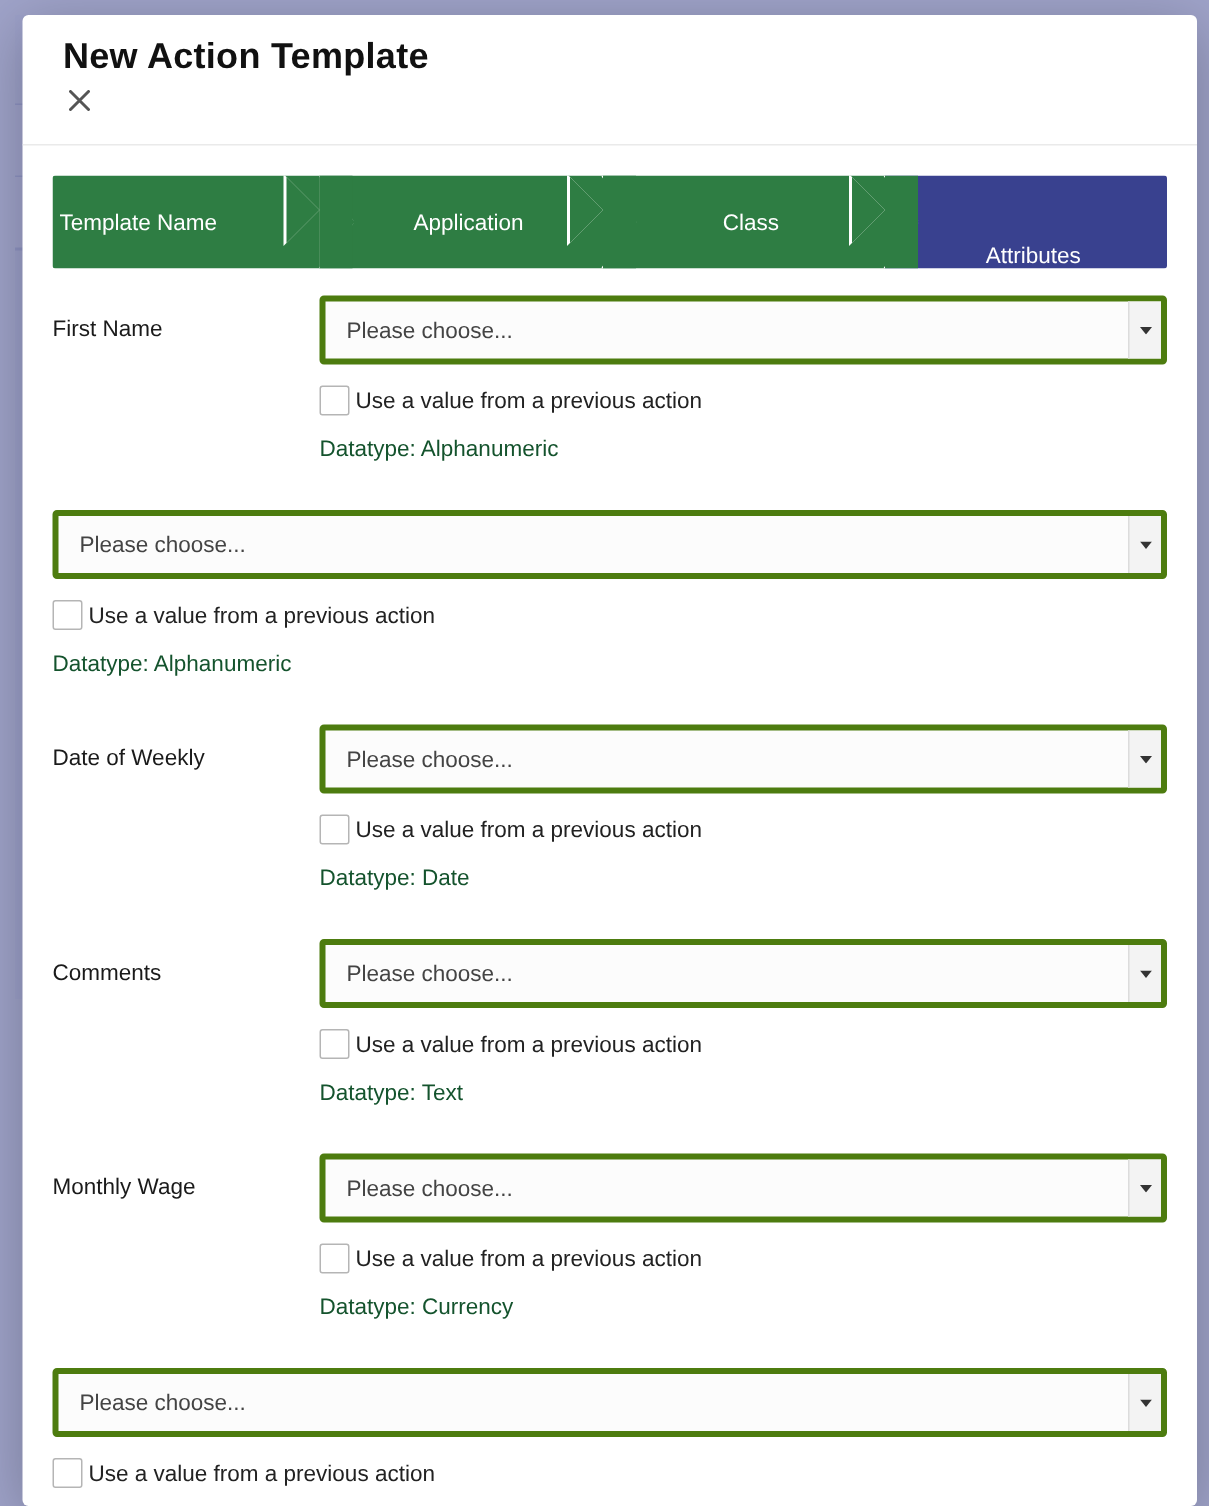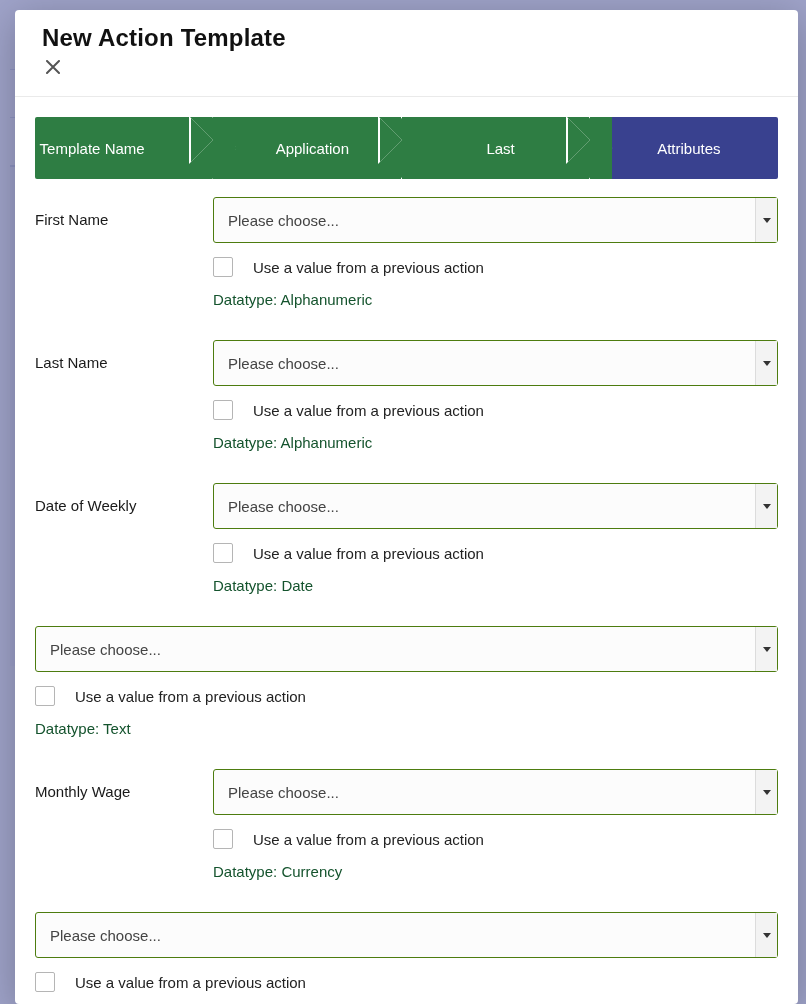--- a/index.html
+++ b/index.html
@@ -61,21 +61,21 @@
     border-radius: 2px;
     margin-bottom: 18px;
   }
   .step {
     flex: 1 1 0;
     position: relative;
     display: flex; align-items: center; justify-content: center;
     color: #fff; font-size: 15px;
   }
   .step.done { background: #2e7d43; }
-  .step.active { background: #39418f; }
+  .step.active { background: #39418f; align-items: flex-end; }
   .step:not(:first-child)::before {
     content: "";
     position: absolute;
     left: -1px; top: 0; bottom: 0;
     width: 24px;
     background: #fff;
     clip-path: polygon(0 0, 100% 50%, 0 100%, 10% 100%, 100% 50%, 10% 0);
   }
   .step:not(:first-child)::after {
     content: "";
@@ -122,21 +122,21 @@
     width: 178px;
     font-size: 15px;
     color: #1a1a1a;
     padding-top: 14px;
     flex-shrink: 0;
   }
   .form-field { flex: 1; }
 
   .select-wrap {
     position: relative;
-    border: 1px solid #4d7c0f;
+    border: 4px solid #4d7c0f;
     border-radius: 3px;
     height: 46px;
     background: #fcfcfc;
     display: flex; align-items: center;
   }
   .select-text {
     flex: 1;
     padding: 0 14px;
     color: #444;
     font-size: 15px;
@@ -146,21 +146,21 @@
     height: 100%;
     border-left: 1px solid #dcdcdc;
     background: #f3f3f3;
     display: flex; align-items: center; justify-content: center;
   }
   .select-caret svg { width: 8px; height: 5px; }
 
   .checkbox-row {
     display: flex; align-items: center;
     margin-top: 14px;
-    gap: 20px;
+    gap: 4px;
   }
   .checkbox {
     width: 20px; height: 20px;
     border: 1px solid #b5b5b5;
     border-radius: 2px;
     background: #fff;
     cursor: pointer;
     flex-shrink: 0;
   }
   .checkbox-label { font-size: 15px; color: #222; }
@@ -202,21 +202,21 @@
         <span class="label">Template Name</span>
       </div>
       <div class="step done" data-prev="done">
         <span class="chev-out"></span>
           <span class="chev-in"></span>
         <span class="label">Application</span>
       </div>
       <div class="step done" data-prev="done">
         <span class="chev-out"></span>
           <span class="chev-in"></span>
-        <span class="label">Last</span>
+        <span class="label">Class</span>
       </div>
       <div class="step active" data-prev="done">
         <span class="chev-out"></span>
           <span class="chev-in"></span>
         <span class="label">Attributes</span>
       </div>
     </div>
 
     <div class="form-row">
       <div class="form-label">First Name</div>
@@ -231,21 +231,20 @@
         </div>
         <div class="checkbox-row">
           <div class="checkbox"></div>
           <div class="checkbox-label">Use a value from a previous action</div>
         </div>
         <div class="datatype"><span>Datatype: </span><span>Alphanumeric</span></div>
       </div>
     </div>
 
     <div class="form-row">
-      <div class="form-label">Last Name</div>
       <div class="form-field">
         <div class="select-wrap">
           <div class="select-text">Please choose...</div>
           <div class="select-caret">
             <svg viewBox="0 0 8 5">
                 <path d="M0 0 L4 5 L8 0 Z" fill="#333"></path>
               </svg>
           </div>
         </div>
         <div class="checkbox-row">
@@ -269,20 +268,21 @@
         </div>
         <div class="checkbox-row">
           <div class="checkbox"></div>
           <div class="checkbox-label">Use a value from a previous action</div>
         </div>
         <div class="datatype"><span>Datatype: </span><span>Date</span></div>
       </div>
     </div>
 
     <div class="form-row">
+      <div class="form-label">Comments</div>
       <div class="form-field">
         <div class="select-wrap">
           <div class="select-text">Please choose...</div>
           <div class="select-caret">
             <svg viewBox="0 0 8 5">
                 <path d="M0 0 L4 5 L8 0 Z" fill="#333"></path>
               </svg>
           </div>
         </div>
         <div class="checkbox-row">

